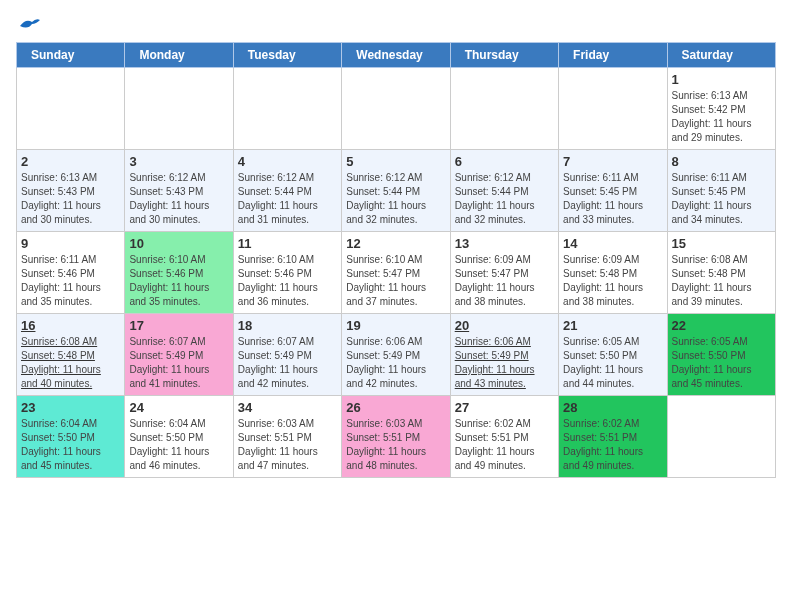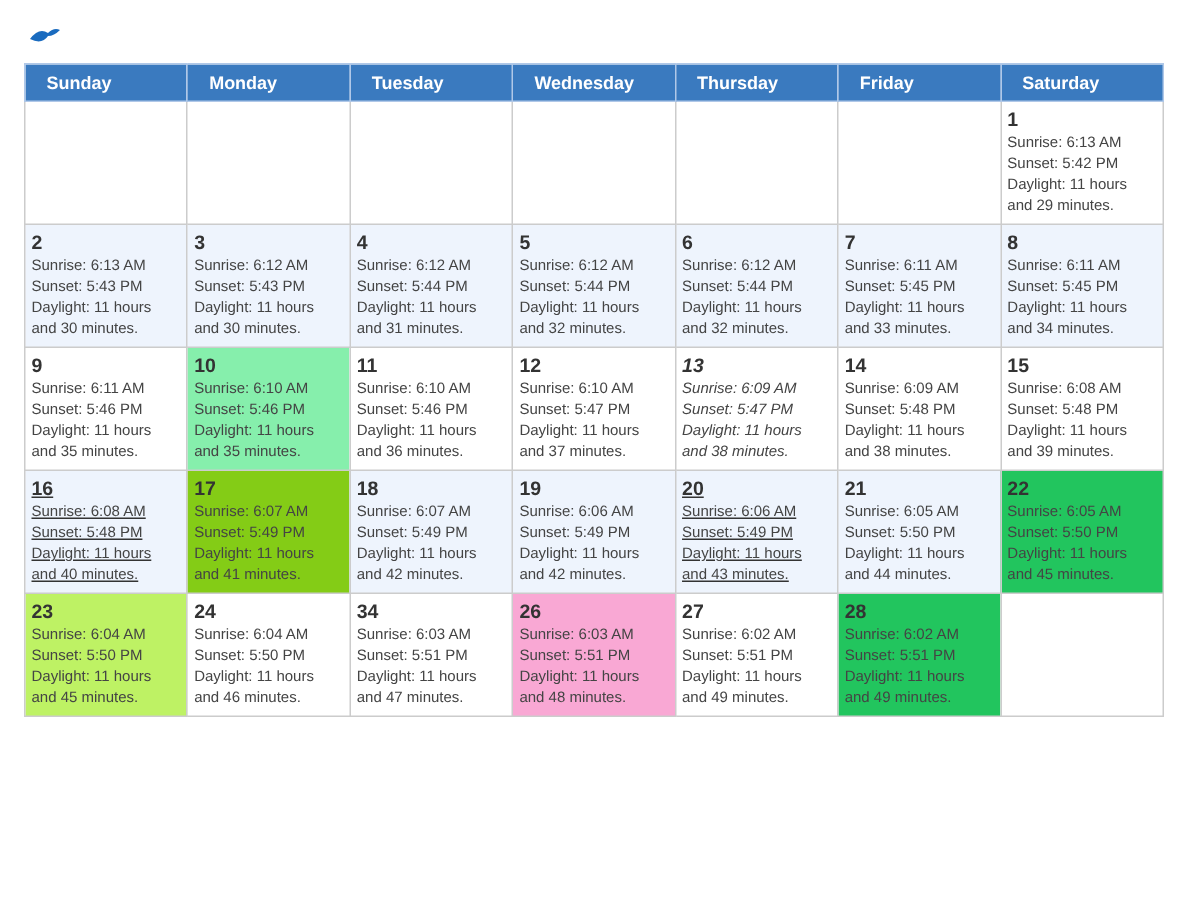--- a/index.html
+++ b/index.html
@@ -219,21 +219,21 @@
 Daylight: 11 hours
 and 36 minutes.</div>
         </td>
         <td style="background-color: rgb(255, 255, 255);">
           <span class="day-num">12</span>
           <div class="day-info" style="white-space: pre-line;">Sunrise: 6:10 AM
 Sunset: 5:47 PM
 Daylight: 11 hours
 and 37 minutes.</div>
         </td>
-        <td style="background-color: rgb(255, 255, 255); font-style: italic;">
+        <td style="background-color: rgb(255, 255, 255);">
           <span class="day-num">13</span>
           <div class="day-info" style="white-space: pre-line;">Sunrise: 6:09 AM
 Sunset: 5:47 PM
 Daylight: 11 hours
 and 38 minutes.</div>
         </td>
         <td style="background-color: rgb(255, 255, 255);">
           <span class="day-num">14</span>
           <div class="day-info" style="white-space: pre-line;">Sunrise: 6:09 AM
 Sunset: 5:48 PM
@@ -249,21 +249,21 @@
         </td>
       </tr>
       <tr>
         <td style="background-color: rgb(238, 244, 253); text-decoration: underline;">
           <span class="day-num">16</span>
           <div class="day-info" style="white-space: pre-line;">Sunrise: 6:08 AM
 Sunset: 5:48 PM
 Daylight: 11 hours
 and 40 minutes.</div>
         </td>
-        <td style="background-color: #84cc16;">
+        <td style="background-color: #f9a8d4;">
           <span class="day-num">17</span>
           <div class="day-info" style="white-space: pre-line;">Sunrise: 6:07 AM
 Sunset: 5:49 PM
 Daylight: 11 hours
 and 41 minutes.</div>
         </td>
         <td style="background-color: rgb(238, 244, 253);">
           <span class="day-num">18</span>
           <div class="day-info" style="white-space: pre-line;">Sunrise: 6:07 AM
 Sunset: 5:49 PM
@@ -293,21 +293,21 @@
         </td>
         <td style="background-color: #22c55e;">
           <span class="day-num">22</span>
           <div class="day-info" style="white-space: pre-line;">Sunrise: 6:05 AM
 Sunset: 5:50 PM
 Daylight: 11 hours
 and 45 minutes.</div>
         </td>
       </tr>
       <tr>
-        <td style="background-color: #bef264;">
+        <td style="background-color: #5eead4;">
           <span class="day-num">23</span>
           <div class="day-info" style="white-space: pre-line;">Sunrise: 6:04 AM
 Sunset: 5:50 PM
 Daylight: 11 hours
 and 45 minutes.</div>
         </td>
         <td style="background-color: rgb(255, 255, 255);">
           <span class="day-num">24</span>
           <div class="day-info" style="white-space: pre-line;">Sunrise: 6:04 AM
 Sunset: 5:50 PM

